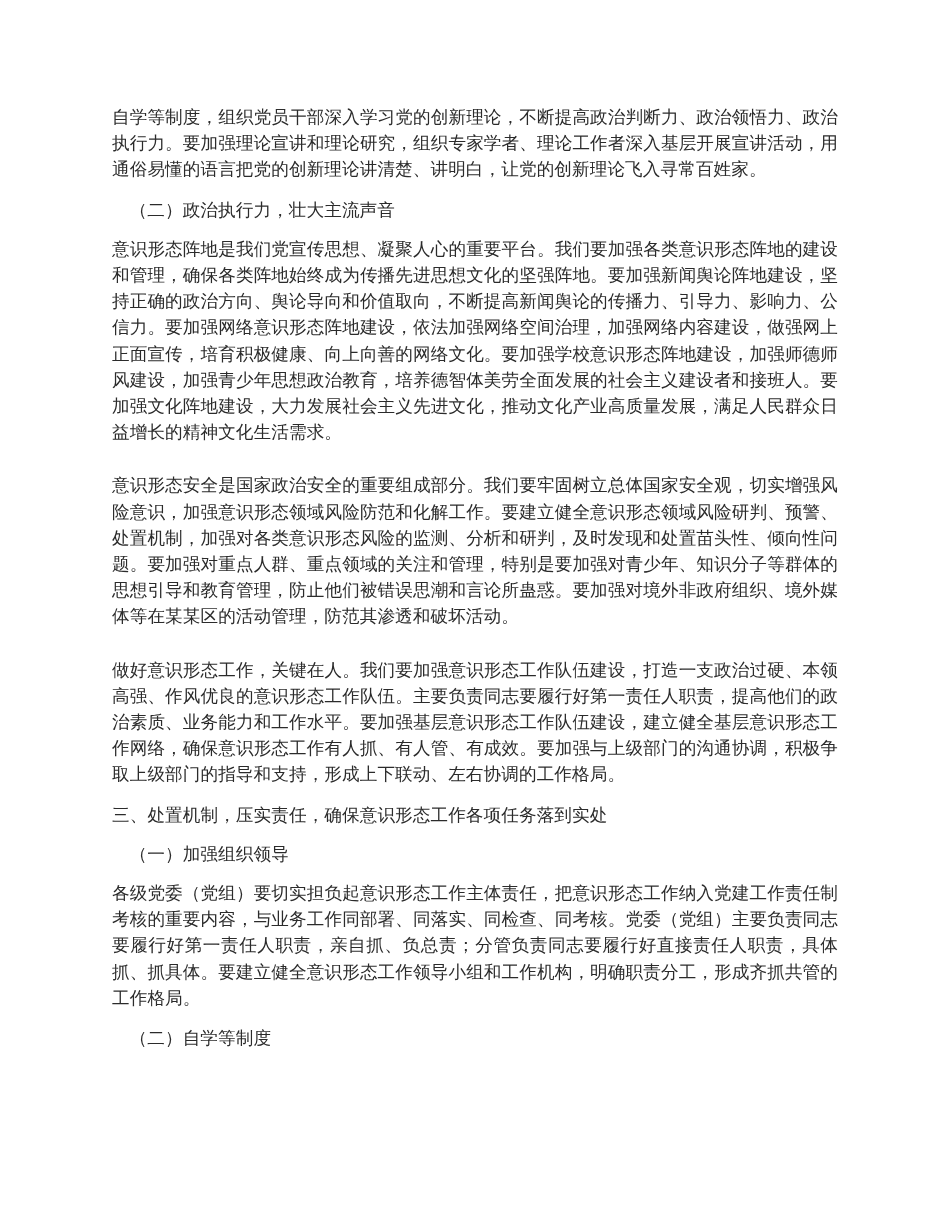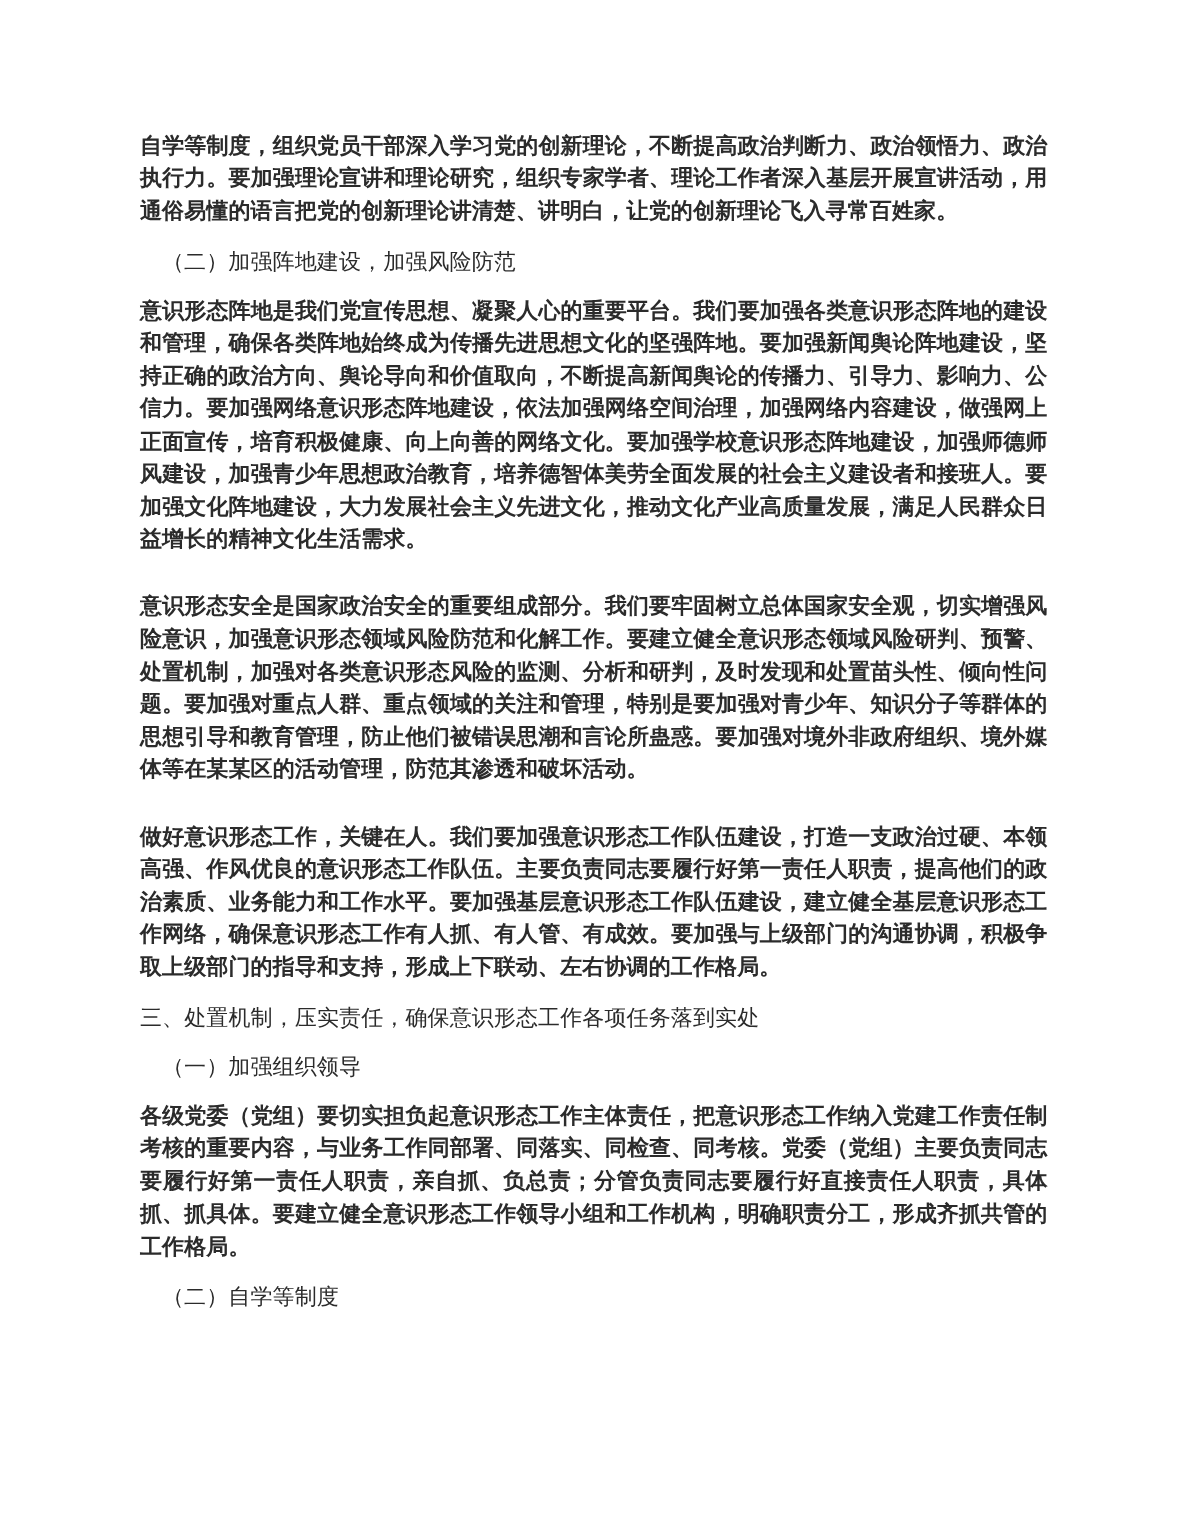--- a/index.html
+++ b/index.html
@@ -30,42 +30,41 @@
     font-size: 17.6px;
     line-height: 26.2px;
     text-align: justify;
     text-justify: inter-ideograph;
     letter-spacing: 0.1px;
     color: #2b2b2b;
     word-break: break-all;
   }
   p.body-para {
     text-indent: 0;
-    font-weight: bold;
   }
   p.heading-para {
     text-indent: 1em;
   }
   p.section-para {
     text-indent: 0;
   }
   
   .gap-sm { height: 13px; }
   .gap-md { height: 14px; }
 </style>
 </head>
 <body>
 
 <div class="page">
   <div class="doc-body">
 
     <p class="para body-para">自学等制度，组织党员干部深入学习党的创新理论，不断提高政治判断力、政治领悟力、政治执行力。要加强理论宣讲和理论研究，组织专家学者、理论工作者深入基层开展宣讲活动，用通俗易懂的语言把党的创新理论讲清楚、讲明白，让党的创新理论飞入寻常百姓家。</p>
     <div class="gap-md"></div>
 
-    <p class="para heading-para">（二）加强阵地建设，加强风险防范</p>
+    <p class="para heading-para">（二）政治执行力，壮大主流声音</p>
     <div class="gap-sm"></div>
 
     <p class="para body-para">意识形态阵地是我们党宣传思想、凝聚人心的重要平台。我们要加强各类意识形态阵地的建设和管理，确保各类阵地始终成为传播先进思想文化的坚强阵地。要加强新闻舆论阵地建设，坚持正确的政治方向、舆论导向和价值取向，不断提高新闻舆论的传播力、引导力、影响力、公信力。要加强网络意识形态阵地建设，依法加强网络空间治理，加强网络内容建设，做强网上正面宣传，培育积极健康、向上向善的网络文化。要加强学校意识形态阵地建设，加强师德师风建设，加强青少年思想政治教育，培养德智体美劳全面发展的社会主义建设者和接班人。要加强文化阵地建设，大力发展社会主义先进文化，推动文化产业高质量发展，满足人民群众日益增长的精神文化生活需求。</p>
     <div class="gap-md"></div>
 
     <div class="gap-sm"></div>
 
     <p class="para body-para">意识形态安全是国家政治安全的重要组成部分。我们要牢固树立总体国家安全观，切实增强风险意识，加强意识形态领域风险防范和化解工作。要建立健全意识形态领域风险研判、预警、处置机制，加强对各类意识形态风险的监测、分析和研判，及时发现和处置苗头性、倾向性问题。要加强对重点人群、重点领域的关注和管理，特别是要加强对青少年、知识分子等群体的思想引导和教育管理，防止他们被错误思潮和言论所蛊惑。要加强对境外非政府组织、境外媒体等在某某区的活动管理，防范其渗透和破坏活动。</p>
     <div class="gap-md"></div>
 

